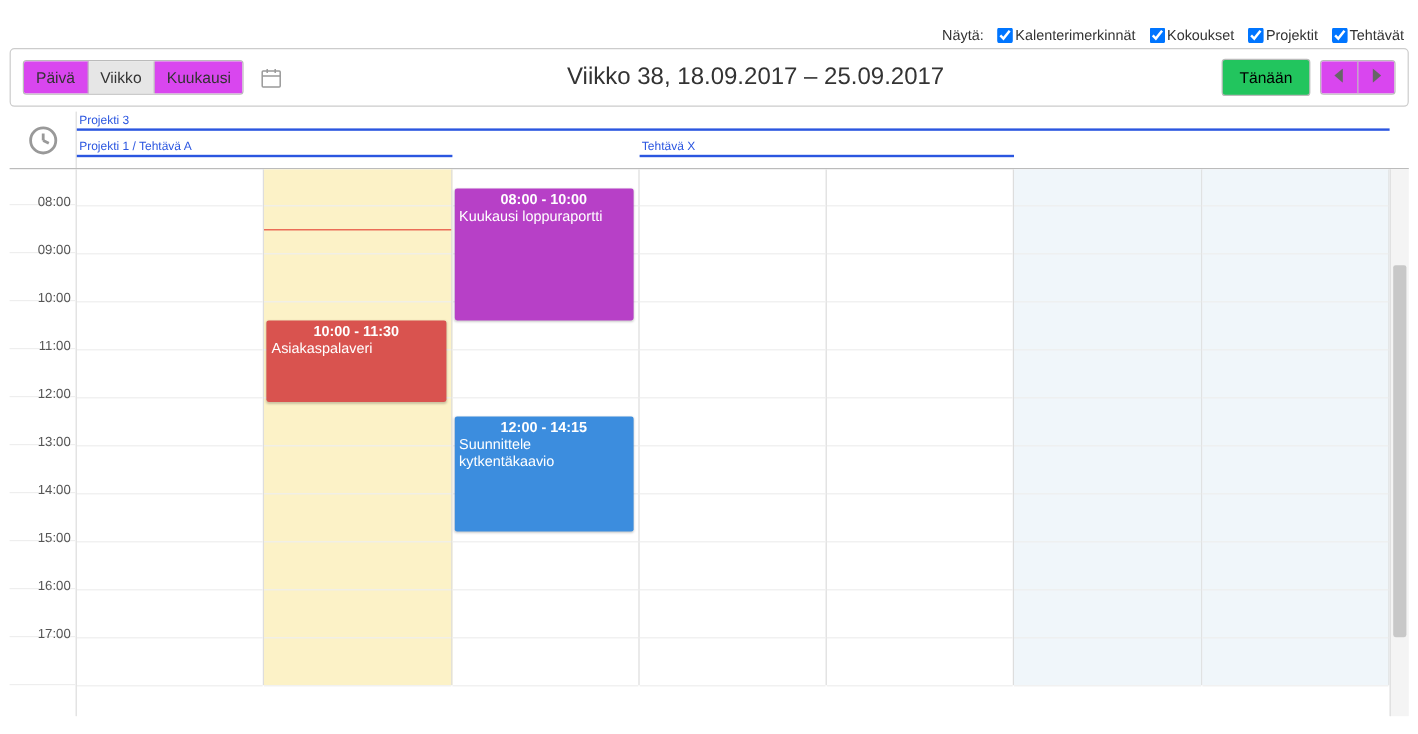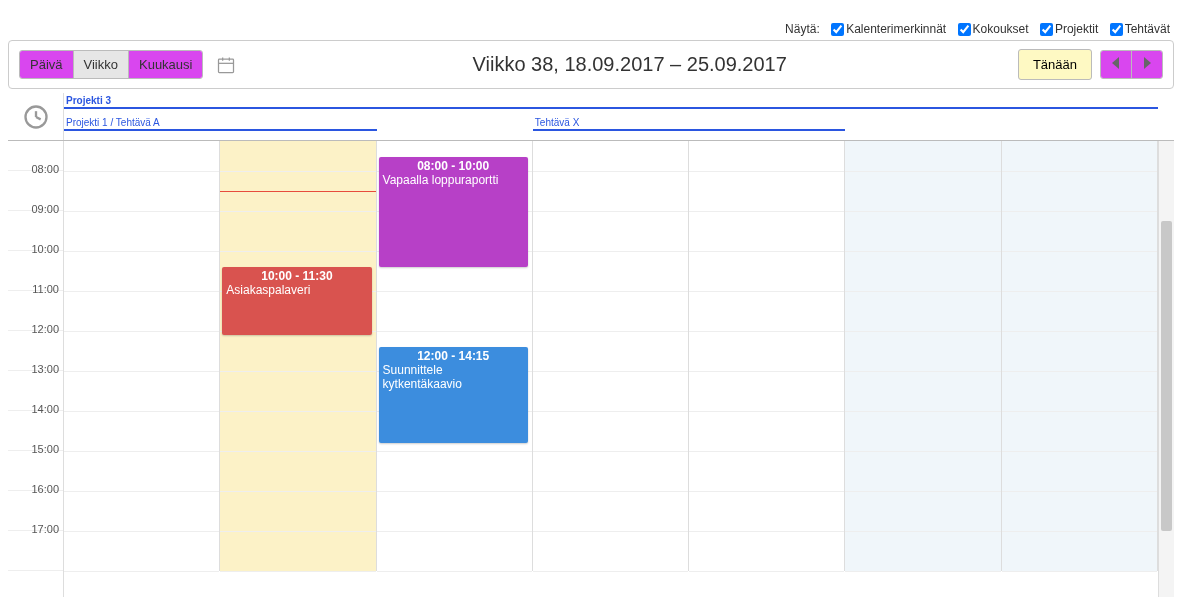--- a/index.html
+++ b/index.html
@@ -8,21 +8,21 @@
 .filter-bar label { margin-left: 8px; }
 .filter-bar input { vertical-align: middle; margin-right: 2px; }
 .toolbar { border: 1px solid #ccc; border-radius: 4px; margin: 0 8px; padding: 8px 10px; display: flex; align-items: center; }
 .btn-group { display: inline-flex; border: 1px solid #bbb; border-radius: 3px; overflow: hidden; }
 .btn-group .btn { border: none; background: #d946ef; padding: 6px 10px; font-size: 13px; cursor: pointer; border-right: 1px solid #bbb; color: #333; }
 .btn-group .btn:last-child { border-right: none; }
 .btn-group .btn.active { background: #e6e6e6; }
 .icon-btn { display: inline-flex; align-items: center; justify-content: center; width: 30px; height: 30px; color: #999; margin-left: 8px; cursor: pointer; }
 .range-title { flex: 1; text-align: center; font-size: 20px; color: #333; font-weight: normal; }
 .right-controls { display: flex; gap: 8px; align-items: center; }
-.btn-single { border: 1px solid #bbb; background: #fef9c3; padding: 7px 14px; border-radius: 3px; cursor: pointer; font-size: 13px; }
+.btn-single { border: 1px solid #bbb; background: #22c55e; padding: 7px 14px; border-radius: 3px; cursor: pointer; font-size: 13px; }
 .nav-btn { padding: 7px 14px; color: #555; }
 .calendar { margin: 4px 8px 0; position: relative; }
 .header-row { display: flex; border-bottom: 1px solid #ddd; }
 .time-header { width: 56px; border-right: 1px solid #ddd; }
 .day-header { flex: 1; text-align: center; padding: 6px 0; font-size: 12px; color: #555; border-right: 1px solid #ddd; }
 .allday { display: flex; min-height: 48px; border-bottom: 1px solid #bbb; }
 .allday-head { width: 56px; display: flex; align-items: center; justify-content: center; border-right: 1px solid #ddd; }
 .allday-body { flex: 1; position: relative; padding: 2px 0 6px; }
 .allday-bar { position: absolute; height: 6px; border-radius: 0; }
 .allday-bar .bar-line { height: 2px; background: #2b56e0; margin-top: 10px; }
@@ -100,21 +100,21 @@
 
   <div class="allday">
     <div class="allday-head">
       <svg class="clock-svg" width="28" height="28" viewBox="0 0 24 24">
           <circle cx="12" cy="12" r="9"></circle>
           <line x1="12" y1="12" x2="12" y2="7"></line>
           <line x1="12" y1="12" x2="16" y2="14"></line>
         </svg>
     </div>
     <div class="allday-body" id="allday-body">
-        <div class="allday-bar" style="left: 0%; width: 100%; top: 4px; font-weight: bold;">
+        <div class="allday-bar" style="left: 0%; width: 100%; top: 4px;">
           <span class="bar-label">Projekti 3</span>
           <div class="bar-line"></div>
         </div>
         <div class="allday-bar" style="left: 0%; width: 28.5714%; top: 26px;">
           <span class="bar-label">Projekti 1 / Tehtävä A</span>
           <div class="bar-line"></div>
         </div>
         <div class="allday-bar" style="left: 42.8571%; width: 28.5714%; top: 26px;">
           <span class="bar-label">Tehtävä X</span>
           <div class="bar-line"></div>
@@ -197,21 +197,21 @@
             <div class="hour-line" style="top: 150px;"></div>
             <div class="hour-line" style="top: 190px;"></div>
             <div class="hour-line" style="top: 230px;"></div>
             <div class="hour-line" style="top: 270px;"></div>
             <div class="hour-line" style="top: 310px;"></div>
             <div class="hour-line" style="top: 350px;"></div>
             <div class="hour-line" style="top: 390px;"></div>
             <div class="hour-line" style="top: 430px;"></div>
             <div class="event" style="top: 0px; height: 110px; background: rgb(183, 64, 199);">
               <span class="time">08:00 - 10:00</span>
-              <span class="title">Vapaalla loppuraportti</span>
+              <span class="title">Kuukausi loppuraportti</span>
             </div>
             <div class="event" style="top: 190px; height: 96px; background: rgb(60, 141, 222);">
               <span class="time">12:00 - 14:15</span>
               <span class="title">Suunnittele kytkentäkaavio</span>
             </div>
           </div>
           <div class="day-col" style="min-height: 430px;">
             <div class="hour-line" style="top: 30px;"></div>
             <div class="hour-line" style="top: 70px;"></div>
             <div class="hour-line" style="top: 110px;"></div>

